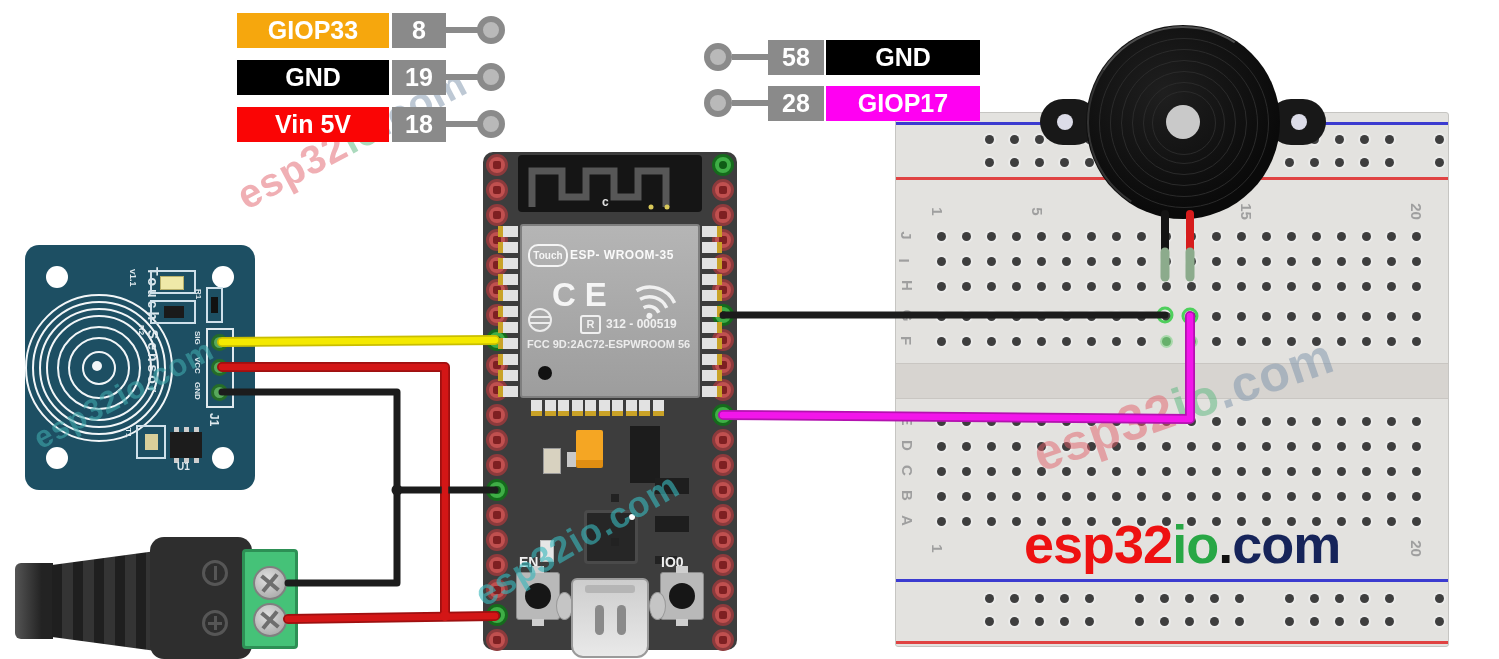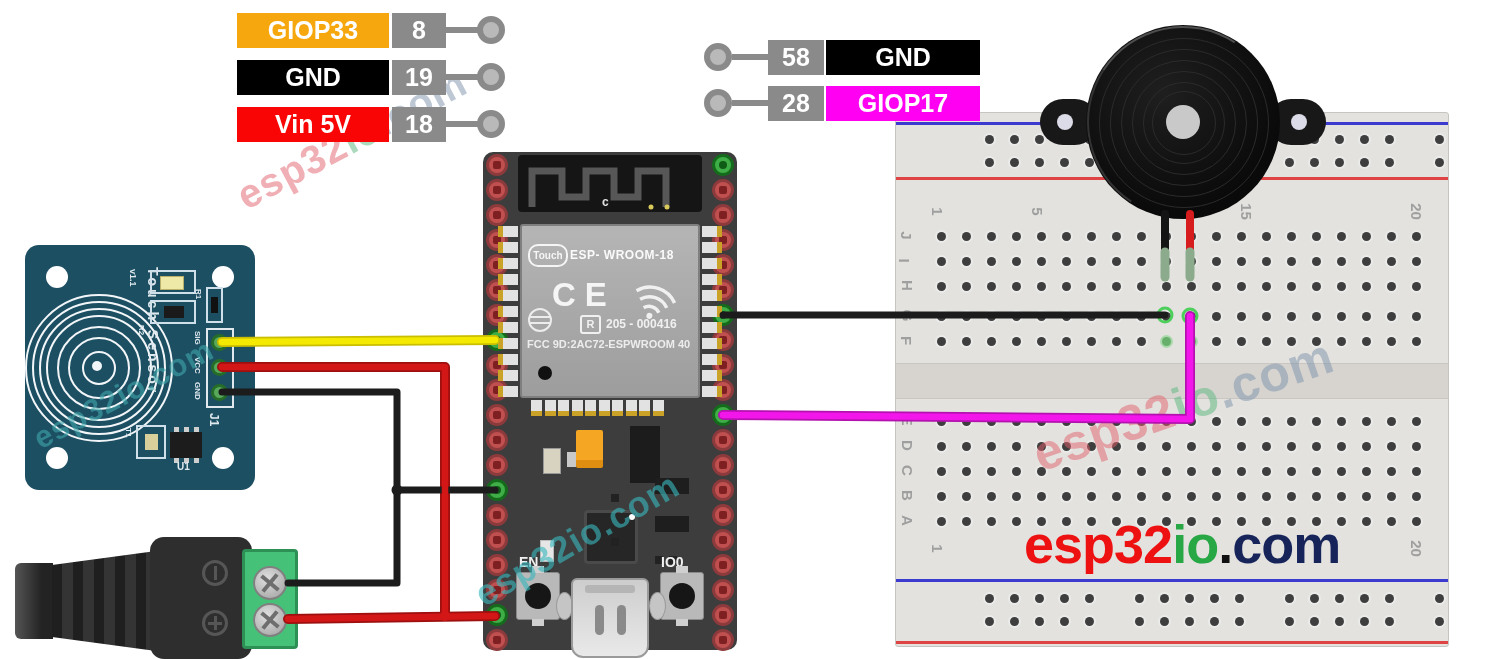--- a/index.html
+++ b/index.html
@@ -346,37 +346,37 @@
       <svg width="184" height="57" style="position:absolute;left:0;top:0;">
         <path d="M14 52 V16 H44 V42 H68 V16 H96 V42 H120 V16 H148 V52" stroke="#575757" stroke-width="7" fill="none"></path>
         <circle cx="133" cy="52" r="2.5" fill="#d9c95a"></circle>
           <circle cx="149" cy="52" r="2.5" fill="#d9c95a"></circle>
       </svg>
       <span class="abs" style="left:84px;top:40px;color:#e0e0e0;font-size:12px;font-weight:bold;">c</span>
     </div>
 
     <div class="abs" style="left:37px;top:72px;width:180px;height:174px;background:linear-gradient(#b5b5b5,#9d9d9d);border:2px solid #7f7f7f;border-radius:3px;box-sizing:border-box;">
       <div class="abs" style="left:6px;top:18px;width:36px;height:19px;border:2px solid #f5f5f5;border-radius:10px;text-align:center;line-height:19px;color:#f5f5f5;font-size:10px;font-weight:bold;">Touch</div>
-      <span class="abs" style="left:48px;top:22px;color:#fafafa;font-size:12px;font-weight:bold;letter-spacing:0.5px;white-space:nowrap;">ESP- WROOM-18</span>
+      <span class="abs" style="left:48px;top:22px;color:#fafafa;font-size:12px;font-weight:bold;letter-spacing:0.5px;white-space:nowrap;">ESP- WROOM-35</span>
       <span class="abs" style="left:30px;top:50px;color:#f5f5f5;font-size:33px;font-weight:bold;letter-spacing:9px;">CE</span>
       <svg width="180" height="174" style="position:absolute;left:0;top:0;">
         <g transform="rotate(18 128 88)" stroke="#f0f0f0" stroke-width="3.5" fill="none">
           <path d="M120 84 a11 11 0 0 1 16 0"></path>
           <path d="M114 77 a19 19 0 0 1 28 0"></path>
           <path d="M108 70 a27 27 0 0 1 40 0"></path>
         </g>
         <circle cx="128" cy="90" r="3" fill="#f0f0f0" transform="rotate(18 128 88)"></circle>
         <g stroke="#ececec" stroke-width="2" fill="none">
           <circle cx="18" cy="94" r="11"></circle>
             <path d="M8 91 H28 M8 97 H28"></path>
         </g>
       </svg>
       <div class="abs" style="left:58px;top:89px;width:17px;height:15px;border:2px solid #f0f0f0;border-radius:3px;text-align:center;line-height:15px;color:#f0f0f0;font-size:11px;font-weight:bold;">R</div>
-      <span class="abs" style="left:84px;top:91px;color:#f0f0f0;font-size:12px;font-weight:bold;white-space:nowrap;">205 - 000416</span>
-      <span class="abs" style="left:5px;top:112px;color:#ececec;font-size:11px;font-weight:bold;white-space:nowrap;">FCC 9D:2AC72-ESPWROOM 40</span>
+      <span class="abs" style="left:84px;top:91px;color:#f0f0f0;font-size:12px;font-weight:bold;white-space:nowrap;">312 - 000519</span>
+      <span class="abs" style="left:5px;top:112px;color:#ececec;font-size:11px;font-weight:bold;white-space:nowrap;">FCC 9D:2AC72-ESPWROOM 56</span>
       <div class="abs" style="left:16px;top:140px;width:14px;height:14px;border-radius:50%;background:#111;"></div>
     </div>
 
     <div class="abs" style="left:93px;top:278px;width:27px;height:38px;background:#F5A623;border-bottom:8px solid #E08E12;border-radius:2px;box-sizing:border-box;"></div>
     <div class="abs" style="left:147px;top:274px;width:30px;height:57px;background:#1c1c1c;"></div>
     <div class="abs" style="left:60px;top:296px;width:16px;height:24px;background:#d8d2c0;border:1px solid #999;"></div>
     <div class="abs" style="left:84px;top:300px;width:9px;height:15px;background:#c9c9c9;"></div>
     <div class="abs" style="left:101px;top:358px;width:54px;height:54px;background:#262626;border:3px solid #4a4a4a;border-radius:4px;box-sizing:border-box;"></div>
     <div class="abs" style="left:146px;top:362px;width:6px;height:6px;border-radius:50%;background:#fff;"></div>
     <div class="abs" style="left:172px;top:326px;width:34px;height:16px;background:#1e1e1e;"></div>

